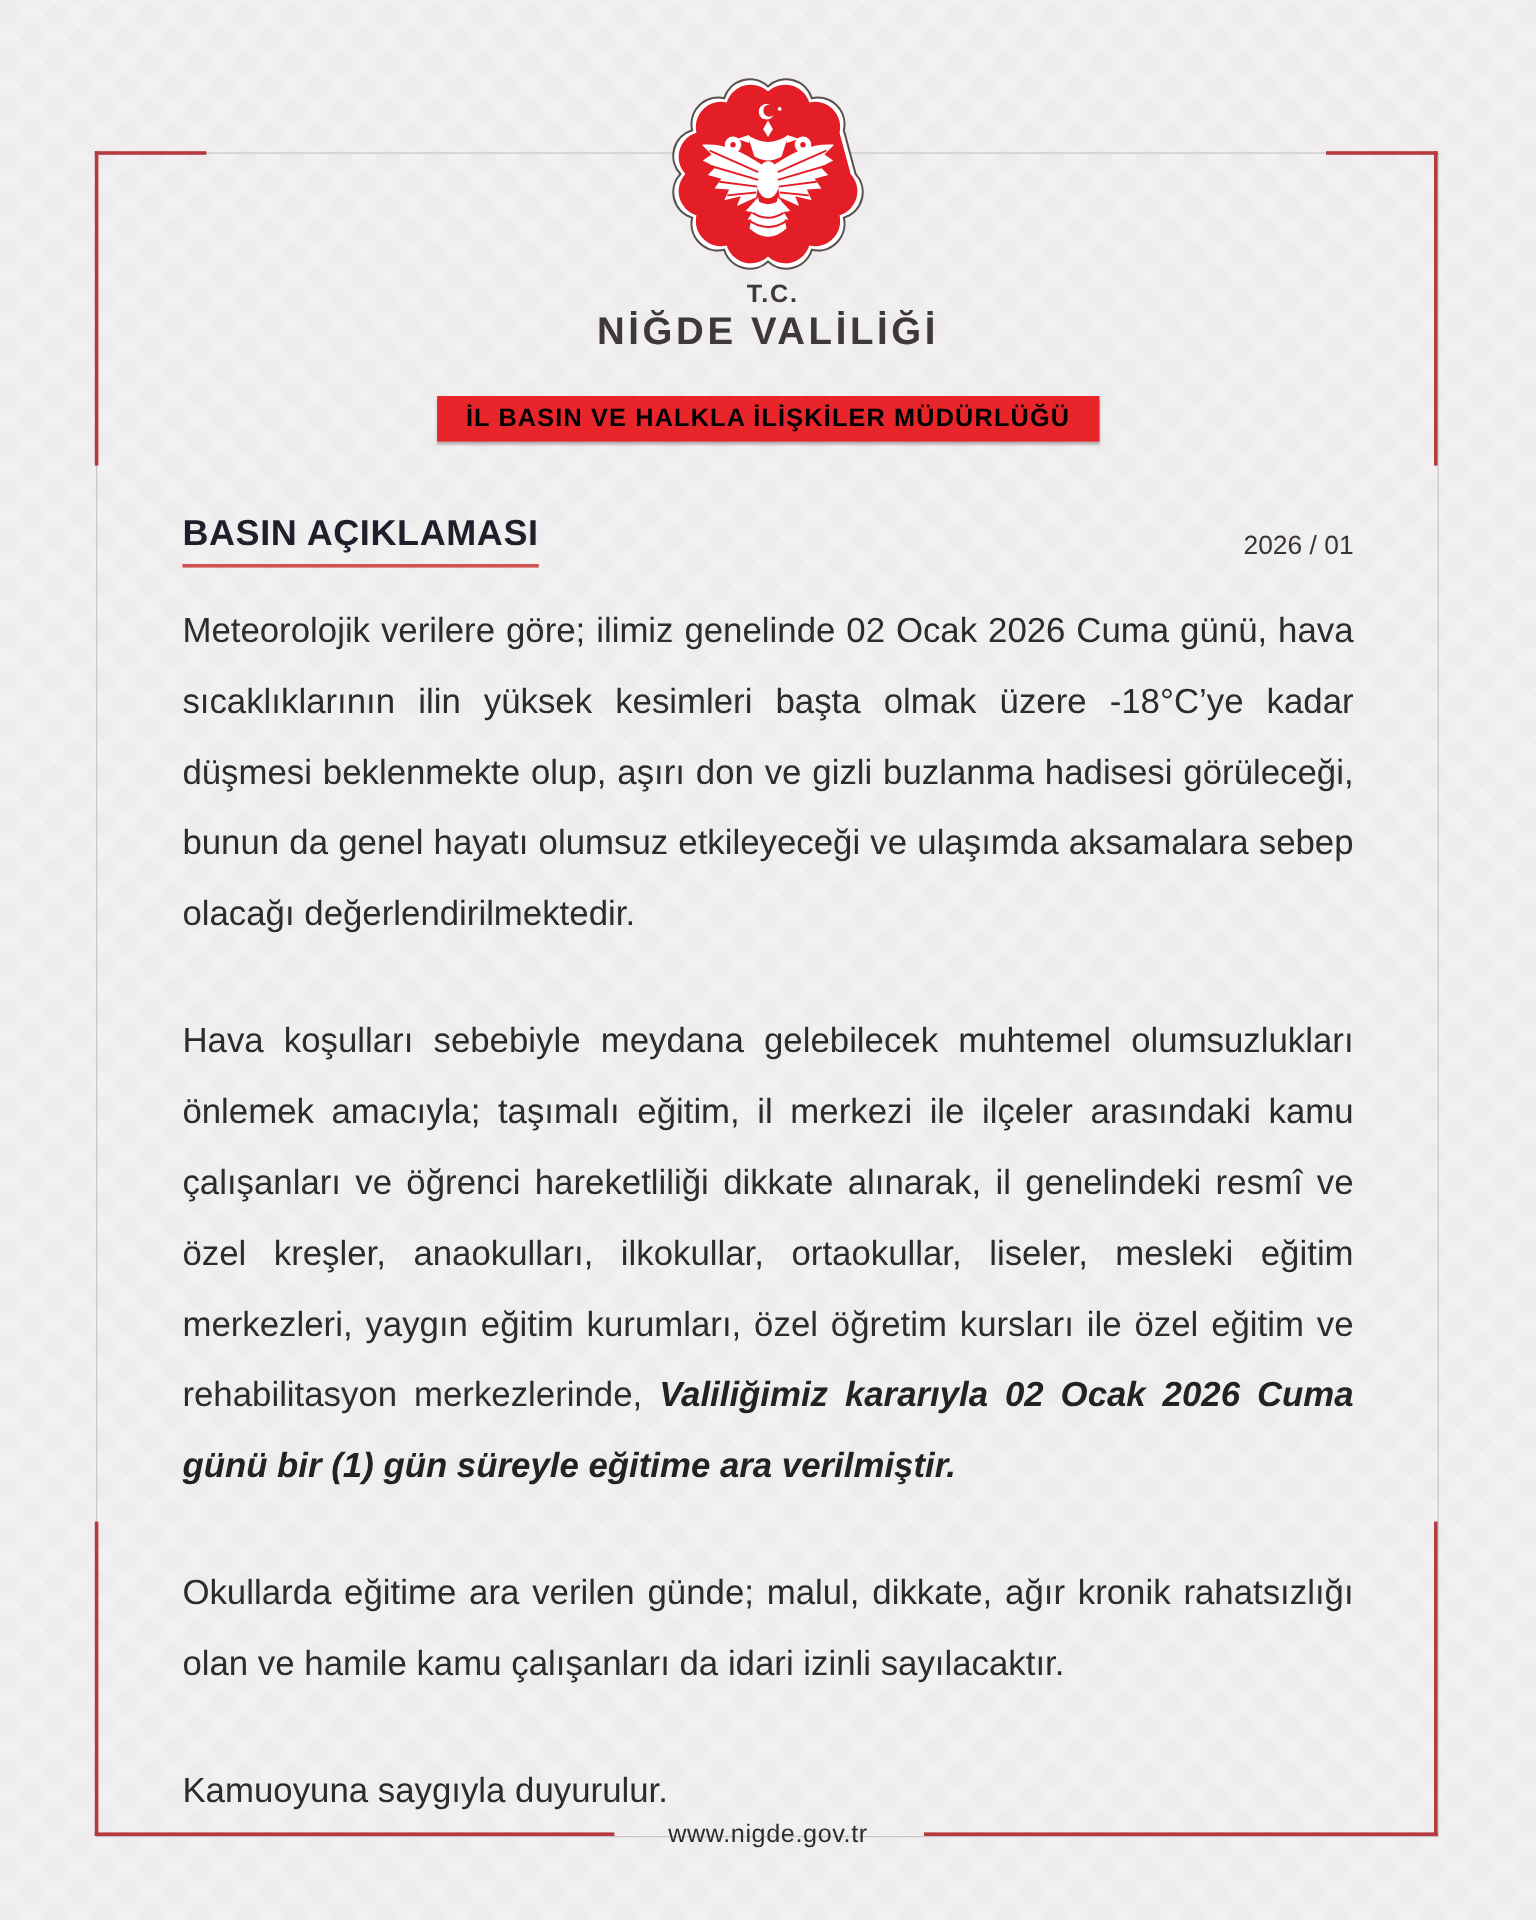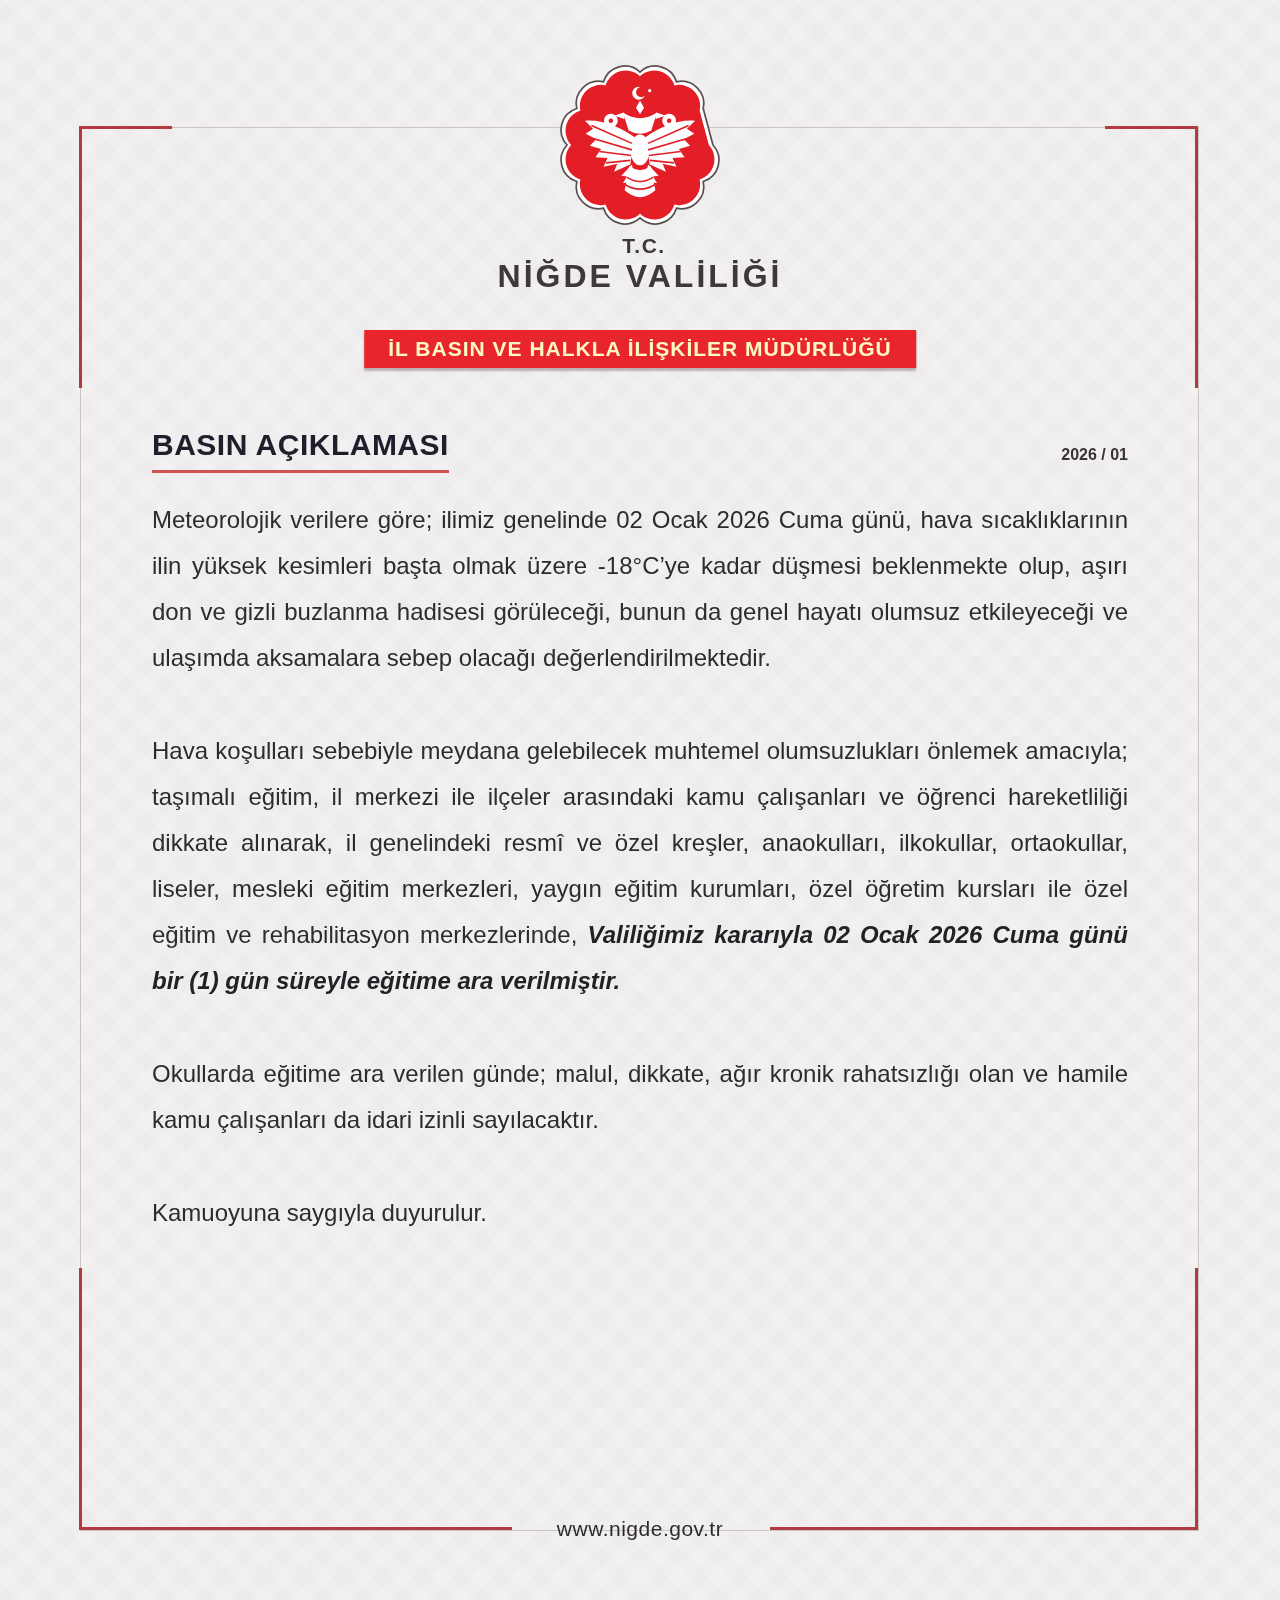--- a/index.html
+++ b/index.html
@@ -53,50 +53,50 @@
     text-align: center;
     font-size: 32px; font-weight: 700; letter-spacing: 3px;
     color: #3d383a;
   }
   .dept-banner {
     position: absolute; top: 330px; left: 50%;
     transform: translateX(-50%);
     min-width: 548px; height: 38px; line-height: 38px;
     box-sizing: border-box; padding: 0 24px;
     background: #e7252b;
-    color: #fef9c3; text-align: right; white-space: nowrap;
+    color: #000000; text-align: right; white-space: nowrap;
     font-size: 21px; font-weight: 700; letter-spacing: 1px;
     box-shadow: 0 3px 2px rgba(90, 60, 60, 0.35);
   }
 
   
   .title-row {
     position: absolute; left: 152px; top: 428px; width: 976px;
     display: flex; justify-content: space-between; align-items: center;
   }
   .doc-title-wrap { display: inline-block; }
   .doc-title {
     font-size: 30px; font-weight: 800; letter-spacing: 0.5px;
     color: #1f1e2b; line-height: 1.1;
   }
   .title-underline {
     width: 100%; height: 3px; background: #d15252; margin-top: 9px;
   }
   .doc-number {
-    font-size: 16px; font-weight: 700; color: #383436; padding-top: 8px;
+    font-size: 22px; font-weight: 400; color: #383436; padding-top: 8px;
   }
 
   
   .copy {
     position: absolute; left: 152px; top: 497px; width: 976px;
     color: #2d2b2c;
   }
   .copy p {
     margin: 0 0 47px 0;
-    font-size: 24px; line-height: 46px;
+    font-size: 29px; line-height: 59px;
     text-align: justify;
   }
   .copy p.last { margin-bottom: 12px; text-align: left; }
   .em-statement {
     font-weight: 700; font-style: italic; color: #232125;
   }
 
   
   .site-footer {
     position: absolute; top: 1529px; left: 50%;

